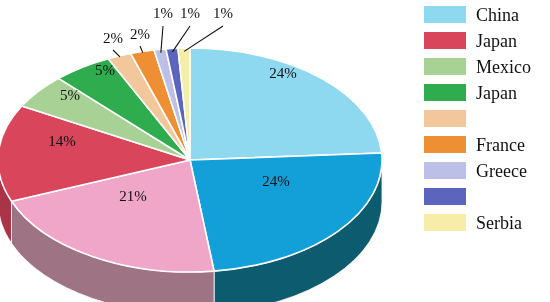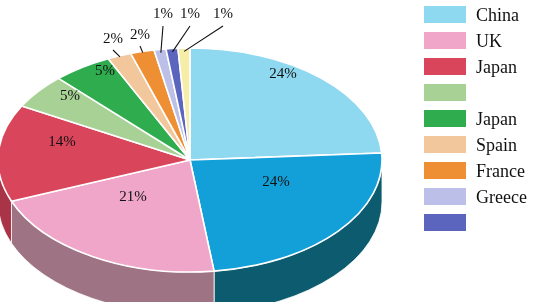--- a/index.html
+++ b/index.html
@@ -128,44 +128,44 @@
         </g>
     </svg>
   </div>
 
   <div id="legend">
       <div class="legend-row">
         <div class="legend-swatch" style="background: rgb(142, 216, 240);"></div>
         <div class="legend-text">China</div>
       </div>
       <div class="legend-row">
-        <div class="legend-swatch" style="background: rgb(240, 166, 200);"></div>
-        <div class="legend-text">UK</div>
-      </div>
-      <div class="legend-row">
         <div class="legend-swatch" style="background: rgb(217, 69, 90);"></div>
         <div class="legend-text">Japan</div>
       </div>
       <div class="legend-row">
         <div class="legend-swatch" style="background: rgb(168, 210, 149);"></div>
+        <div class="legend-text">Mexico</div>
       </div>
       <div class="legend-row">
         <div class="legend-swatch" style="background: rgb(47, 172, 78);"></div>
         <div class="legend-text">Japan</div>
       </div>
       <div class="legend-row">
         <div class="legend-swatch" style="background: rgb(242, 199, 155);"></div>
-        <div class="legend-text">Spain</div>
       </div>
       <div class="legend-row">
         <div class="legend-swatch" style="background: rgb(238, 143, 52);"></div>
         <div class="legend-text">France</div>
       </div>
       <div class="legend-row">
         <div class="legend-swatch" style="background: rgb(188, 192, 232);"></div>
         <div class="legend-text">Greece</div>
       </div>
       <div class="legend-row">
         <div class="legend-swatch" style="background: rgb(91, 101, 189);"></div>
       </div>
+      <div class="legend-row">
+        <div class="legend-swatch" style="background: rgb(245, 237, 168);"></div>
+        <div class="legend-text">Serbia</div>
+      </div>
     </div>
 
 </div>
 
 </body></html>

